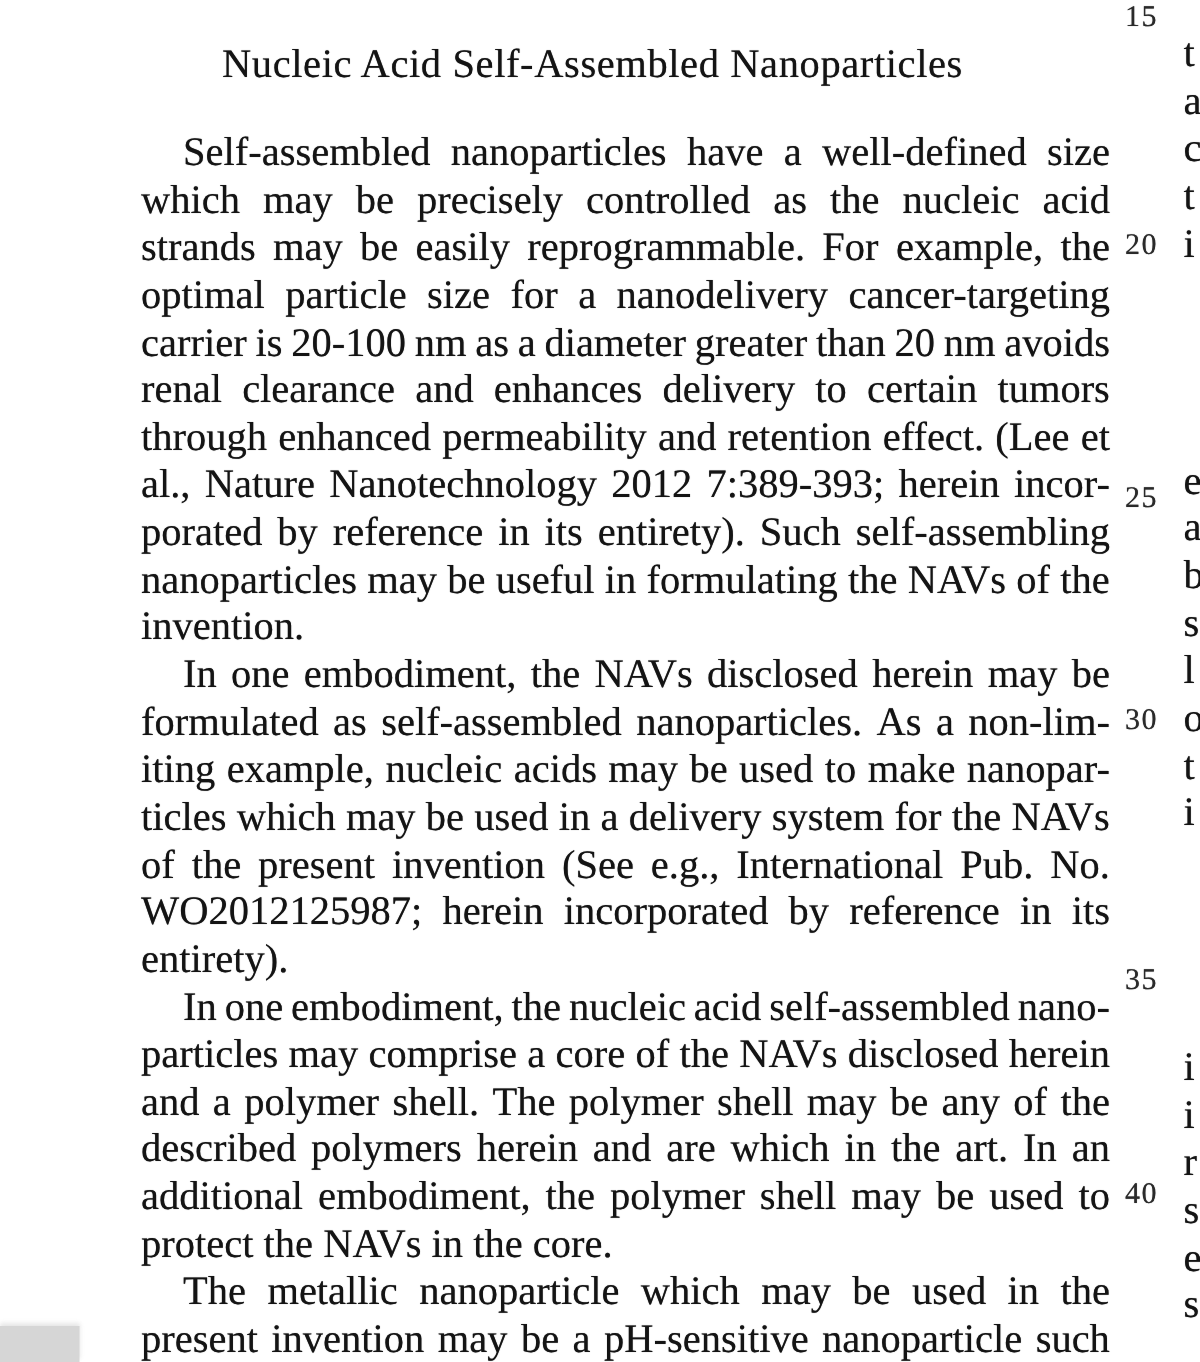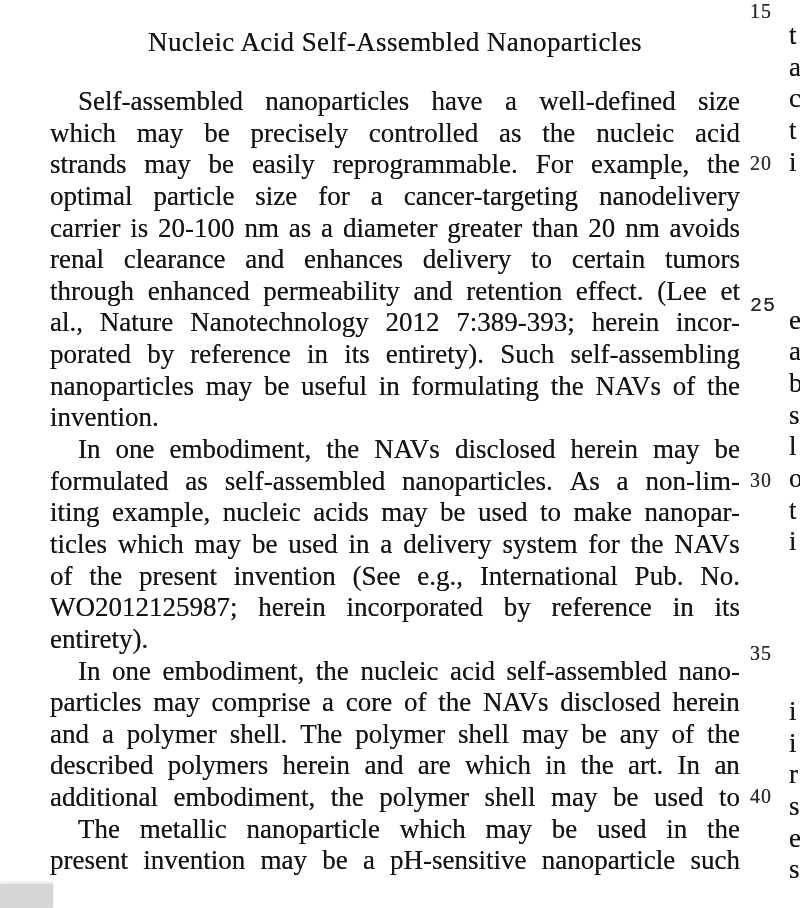--- a/index.html
+++ b/index.html
@@ -14,21 +14,21 @@
   }
   .heading{
     position:absolute;left:50px;top:27px;width:690px;
     text-align:center;font-size:27px;letter-spacing:0.4px;
     white-space:nowrap;
   }
   .col1{
     position:absolute;left:50px;top:86px;width:690px;
     font-size:27px;
   }
-  .line{height:31.65px;line-height:31.65px;white-space:nowrap;overflow:visible;}
+  .line{height:31.65px;line-height:31.65px;white-space:nowrap;overflow:visible;margin-left:44px;}
   .line.just{display:flex;justify-content:space-between;}
   .line.just span{white-space:pre;}
   .line.indent{padding-left:28px;}
   .gutter{position:absolute;left:748px;top:0;width:34px;height:908px;}
   .lnum{
     position:absolute;left:2px;width:30px;
     font-size:20px;line-height:22px;letter-spacing:1px;
     color:#2a2a2a;
   }
   .col2a,.col2b{
@@ -78,22 +78,22 @@
         <span>For</span>
         <span>example,</span>
         <span>the</span>
       </div>
       <div class="line just">
         <span>optimal</span>
         <span>particle</span>
         <span>size</span>
         <span>for</span>
         <span>a</span>
+        <span>nanodelivery</span>
         <span>cancer-targeting</span>
-        <span>nanodelivery</span>
       </div>
       <div class="line just">
         <span>carrier</span>
         <span>is</span>
         <span>20-100</span>
         <span>nm</span>
         <span>as</span>
         <span>a</span>
         <span>diameter</span>
         <span>greater</span>
@@ -274,20 +274,21 @@
         <span>additional</span>
         <span>embodiment,</span>
         <span>the</span>
         <span>polymer</span>
         <span>shell</span>
         <span>may</span>
         <span>be</span>
         <span>used</span>
         <span>to</span>
       </div>
+      <div class="line">protect the NAVs in the core.</div>
       <div class="line indent just">
         <span>The</span>
         <span>metallic</span>
         <span>nanoparticle</span>
         <span>which</span>
         <span>may</span>
         <span>be</span>
         <span>used</span>
         <span>in</span>
         <span>the</span>
@@ -299,21 +300,21 @@
         <span>be</span>
         <span>a</span>
         <span>pH-sensitive</span>
         <span>nanoparticle</span>
         <span>such</span>
       </div>
     </div>
   <div class="gutter">
       <div class="lnum" style="top: 0px;">15</div>
       <div class="lnum" style="top: 152.3px;">20</div>
-      <div class="lnum" style="top: 295px; font-family: Liberation Mono, monospace;">25</div>
+      <div class="lnum" style="top: 321px;">25</div>
       <div class="lnum" style="top: 468.8px;">30</div>
       <div class="lnum" style="top: 642px;">35</div>
       <div class="lnum" style="top: 785.3px;">40</div>
     </div>
   <div class="col2a">
       <div class="fragline">t</div>
       <div class="fragline">a</div>
       <div class="fragline">c</div>
       <div class="fragline">t</div>
       <div class="fragline">i</div>

